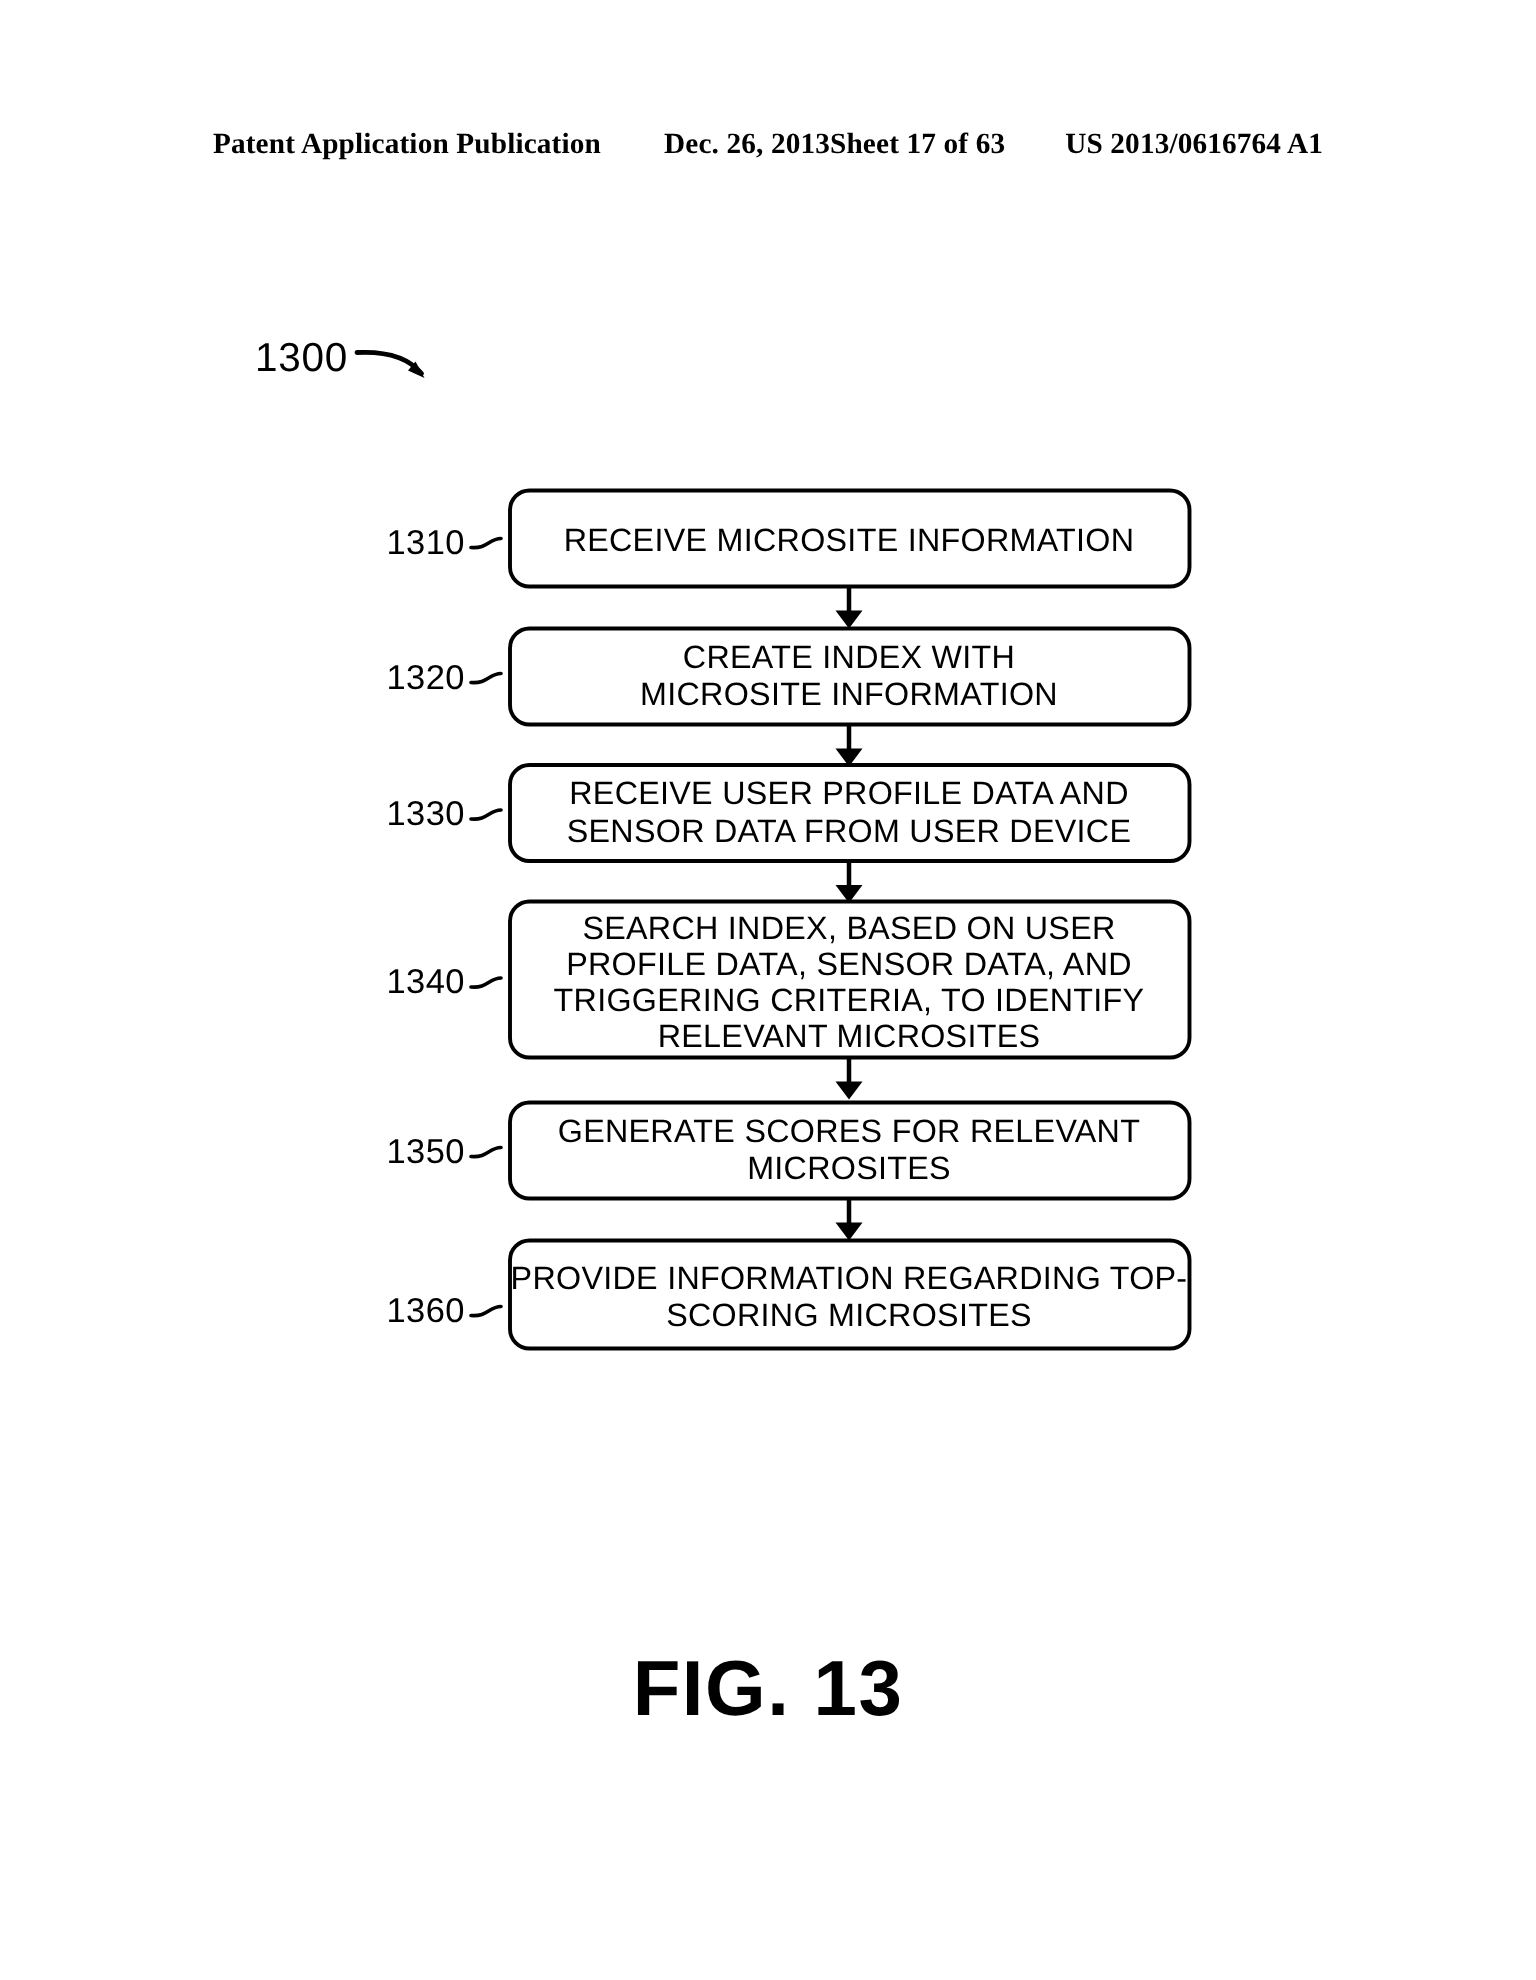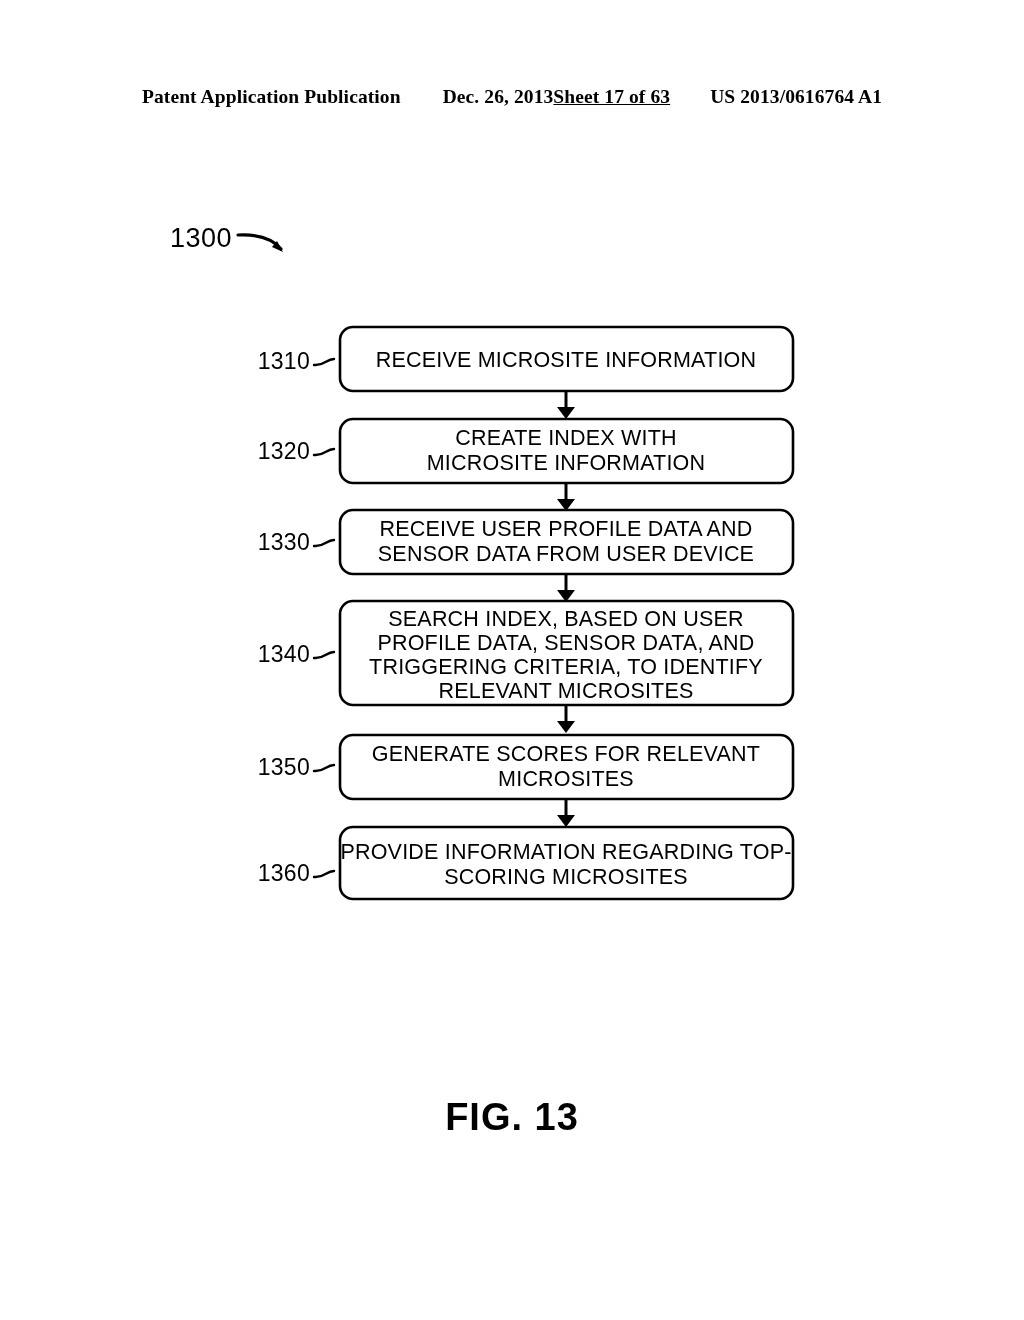--- a/index.html
+++ b/index.html
@@ -27,21 +27,21 @@
     justify-content: center;
     align-items: baseline;
     font-family: "Liberation Serif", serif;
     font-weight: bold;
     font-size: 19.5px;
     letter-spacing: 0.1px;
     white-space: nowrap;
   }
   .page-header .hdr-pub   { margin-right: 42px; }
   .page-header .hdr-date  { }
-  .page-header .hdr-sheet { margin-right: 40px; text-decoration: underline; }
+  .page-header .hdr-sheet { margin-right: 40px; }
   .page-header .hdr-num   { margin-right: 0; }
 
   
   .figure-area {
     position: absolute;
     top: 0;
     left: 0;
     width: 1024px;
     height: 952px;
   }
@@ -102,21 +102,21 @@
 
   
   .fig-caption {
     position: absolute;
     top: 1096px;
     left: 0;
     width: 1024px;
     text-align: center;
     font-family: "Liberation Sans", sans-serif;
     font-weight: bold;
-    font-size: 38px;
+    font-size: 52px;
     letter-spacing: 1px;
   }
 </style>
 </head>
 <body>
 
 <div class="page-header">
   <span class="hdr-pub">Patent Application Publication</span>
   <span class="hdr-date">Dec. 26, 2013</span>
   <span class="hdr-sheet">Sheet 17 of 63</span>

